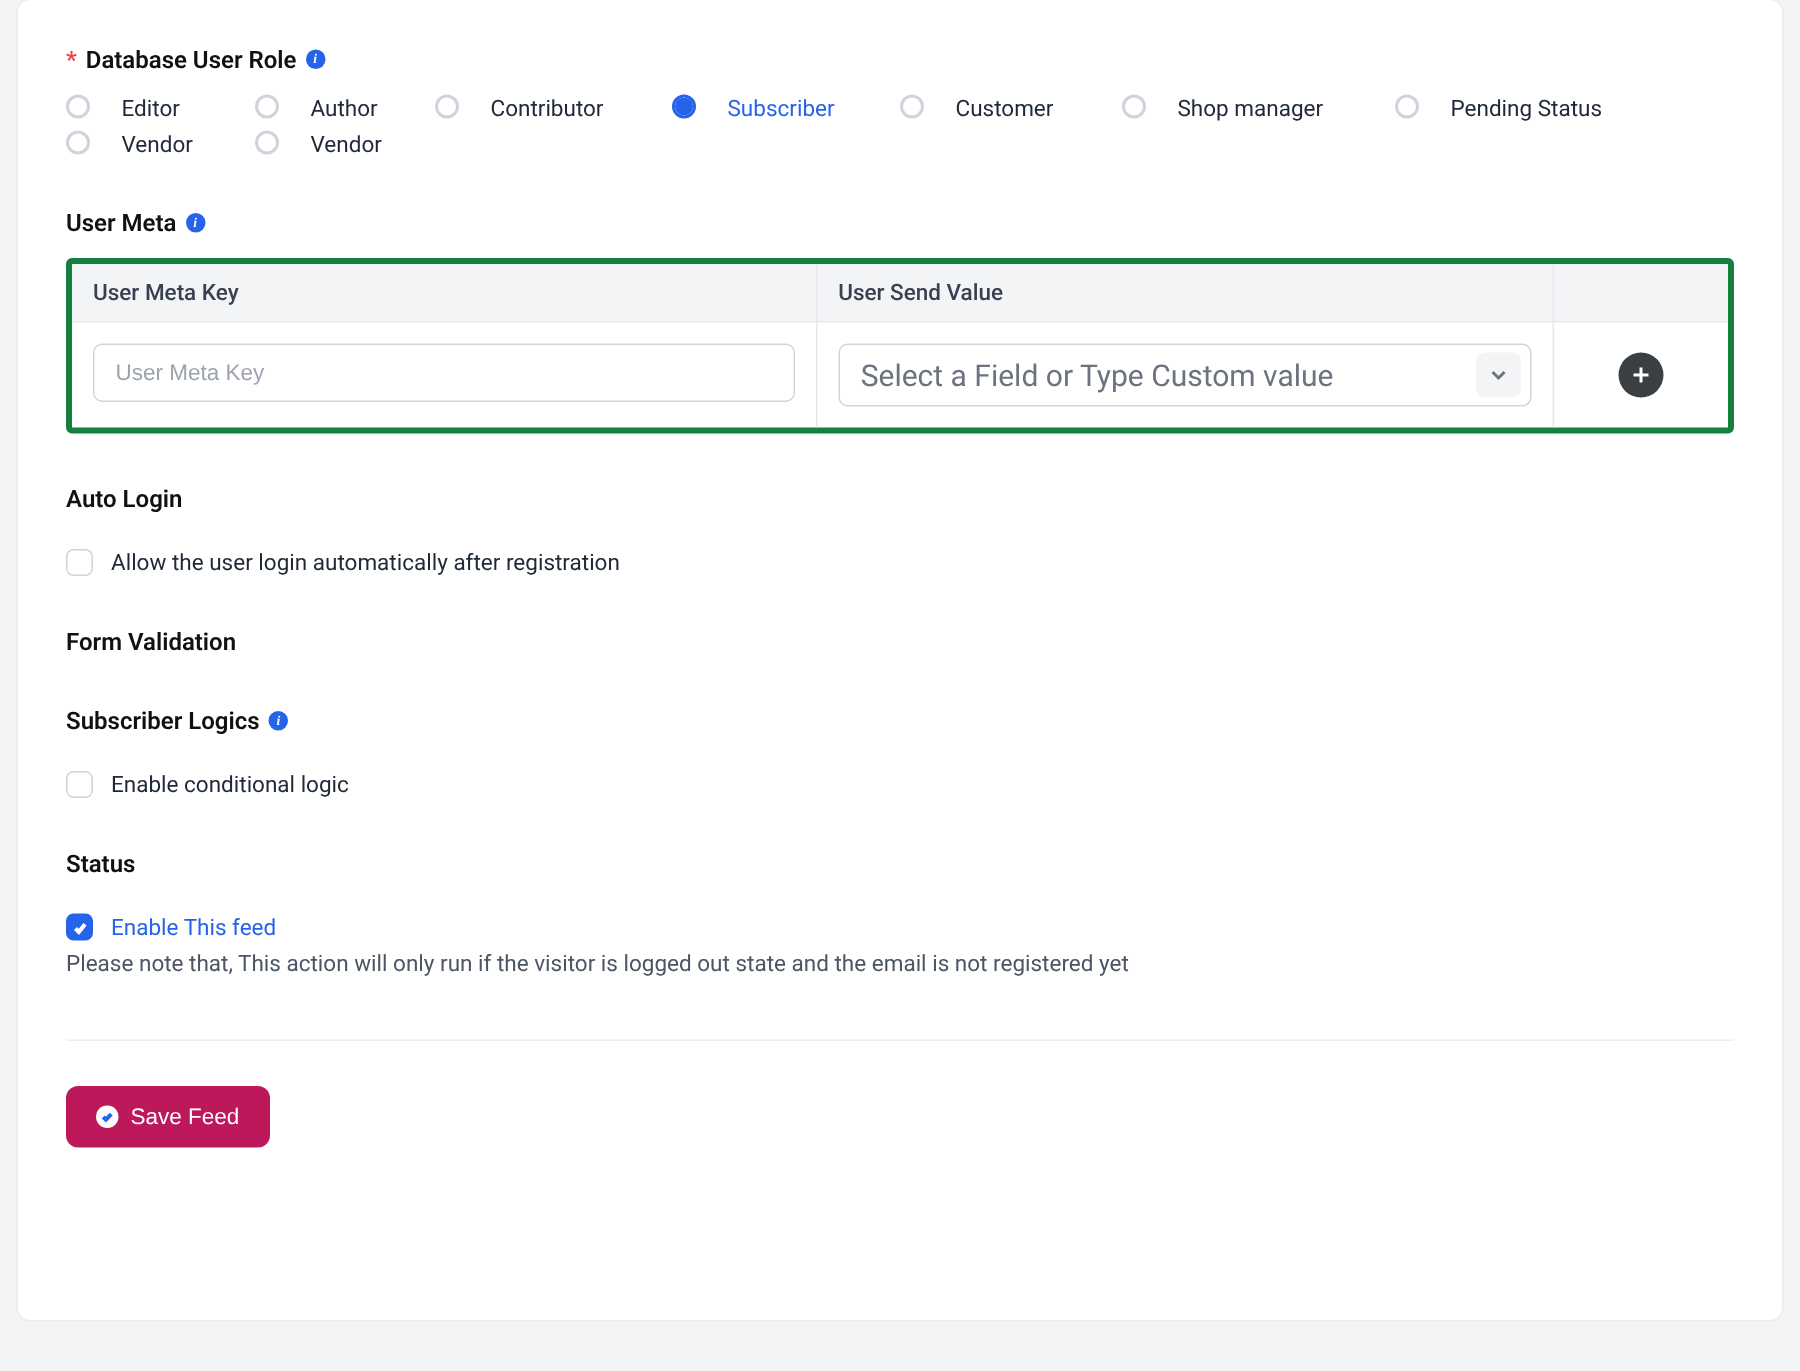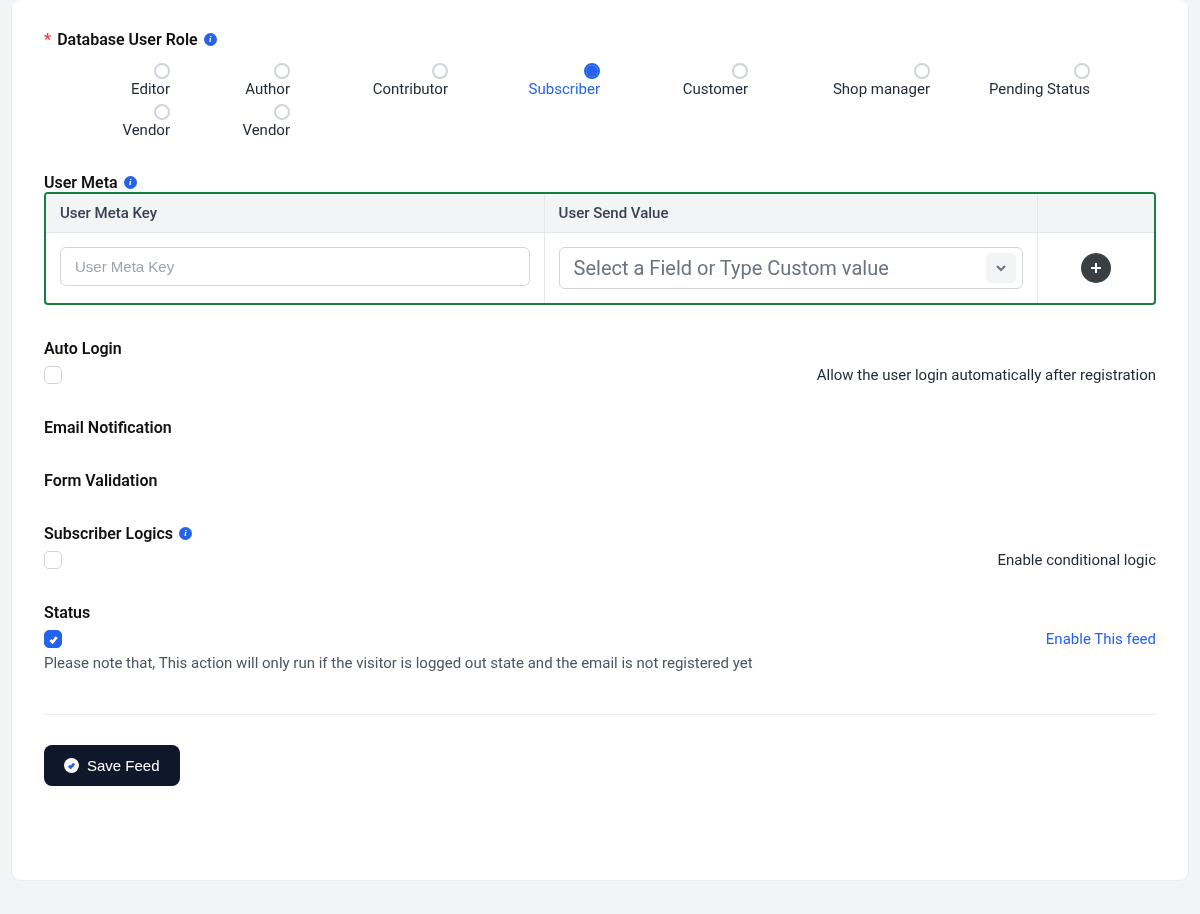--- a/index.html
+++ b/index.html
@@ -29,21 +29,21 @@
   .info-icon {
     width: 13px; height: 13px; border-radius: 50%;
     background: #2563eb; color: #fff; font-size: 9px;
     display: inline-flex; align-items: center; justify-content: center;
     font-weight: 700; font-family: Georgia, serif; font-style: italic;
     line-height: 1;
   }
   
   .roles-wrap { margin-top: 14px; }
   .roles-line { display: flex; align-items: center; flex-wrap: nowrap; gap: 0; margin-bottom: 6px; }
-  .radio-item { display: flex; align-items: flex-end; gap: 1px; cursor: pointer; flex-direction: column; }
+  .radio-item { display: flex; align-items: flex-start; gap: 21px; cursor: pointer; }
   .radio-circle {
     width: 16px; height: 16px; border-radius: 50%;
     border: 2px solid #cfd4dc; background: #fff; position: relative;
     flex-shrink: 0;
   }
   .radio-item.selected .radio-circle {
     border-color: #2563eb; background: #2563eb;
   }
   .radio-item.selected .radio-circle::after {
     content: ""; position: absolute; inset: 3px; border-radius: 50%; background: #fff;
@@ -51,22 +51,22 @@
   }
   .radio-item.selected .radio-circle {
     box-shadow: inset 0 0 0 4px #2563eb;
     background:#fff;
   }
   .radio-item.selected .radio-circle::after{ background:#2563eb; inset:0; transform:none; width:8px;height:8px; left:50%; top:50%; margin-left:-4px; margin-top:-4px;}
   .radio-label { font-size: 15px; color: #1f2937; }
   .radio-item.selected .radio-label { color: #2563eb; }
   
   .um-table {
-    margin-top: 0;
-    border: 2px solid #15803d;
+    margin-top: 14px;
+    border: 4px solid #15803d;
     border-radius: 4px;
     width: 100%;
     overflow: hidden;
   }
   .um-row { display: flex; }
   .um-head { background: #f3f4f6; font-weight: 500; color: #374151; }
   .um-cell {
     padding: 10px 14px;
     border-right: 1px solid #e5e7eb;
     flex: 0 0 45%;
@@ -100,34 +100,34 @@
     display:flex; align-items:center; justify-content:center;
   }
   .caret-svg { width:12px; height:12px; stroke:#6b7280; stroke-width:2; fill:none; }
   .add-btn {
     width: 30px; height:30px; border-radius:50%; background:#3a3f44;
     display:flex; align-items:center; justify-content:center;
     cursor:pointer;
   }
   .add-btn svg { width:14px; height:14px; stroke:#fff; stroke-width:2; }
   
-  .check-row { display:flex; align-items:center; gap:12px; margin-top:8px; cursor:pointer;justify-content:space-between; }
+  .check-row { display:flex; align-items:center; gap:12px; margin-top:24px; cursor:pointer; }
   .chk {
     width:18px; height:18px; border:1.5px solid #cfd4dc; border-radius:5px; background:#fff; flex-shrink:0;
     display:flex; align-items:center; justify-content:center;
   }
   .chk.checked { background:#2563eb; border-color:#2563eb; }
   .chk.checked svg { width:11px; height:11px; stroke:#fff; stroke-width:3; fill:none; }
   .check-label { font-size:15px; color:#1f2937; }
   .check-row.checked .check-label { color:#2563eb; }
   .help-text { color:#4b5563; font-size:15px; margin-top:6px; }
   .divider { border:none; border-top:1px solid #eceef1; margin-top:42px; }
   .save-btn {
     margin-top:30px;
-    background:#0f172a; color:#fff; border:none; border-radius:8px;
+    background:#be185d; color:#fff; border:none; border-radius:8px;
     padding: 12px 20px; font-size:15px; font-weight:500;
     display:inline-flex; align-items:center; gap:8px; cursor:pointer;
   }
   .save-btn .circ {
     width:15px; height:15px; border-radius:50%; background:#fff; display:flex; align-items:center; justify-content:center;
   }
   .save-btn .circ svg { width:9px; height:9px; stroke:#2563eb; stroke-width:3; fill:none; }
   .block { margin-top: 34px; }
   .block.first { margin-top: 0; padding-top: 30px; }
 </style>
@@ -231,23 +231,20 @@
       <span>Auto Login</span>
     </div>
     <div class="check-row">
       <span class="chk"></span>
       <span class="check-label">Allow the user login automatically after registration</span>
     </div>
   </div>
 
   
   <div class="block">
-    <div class="section-heading">
-      <span>Email Notification</span>
-    </div>
   </div>
 
   
   <div class="block">
     <div class="section-heading">
       <span>Form Validation</span>
     </div>
   </div>
 
   

